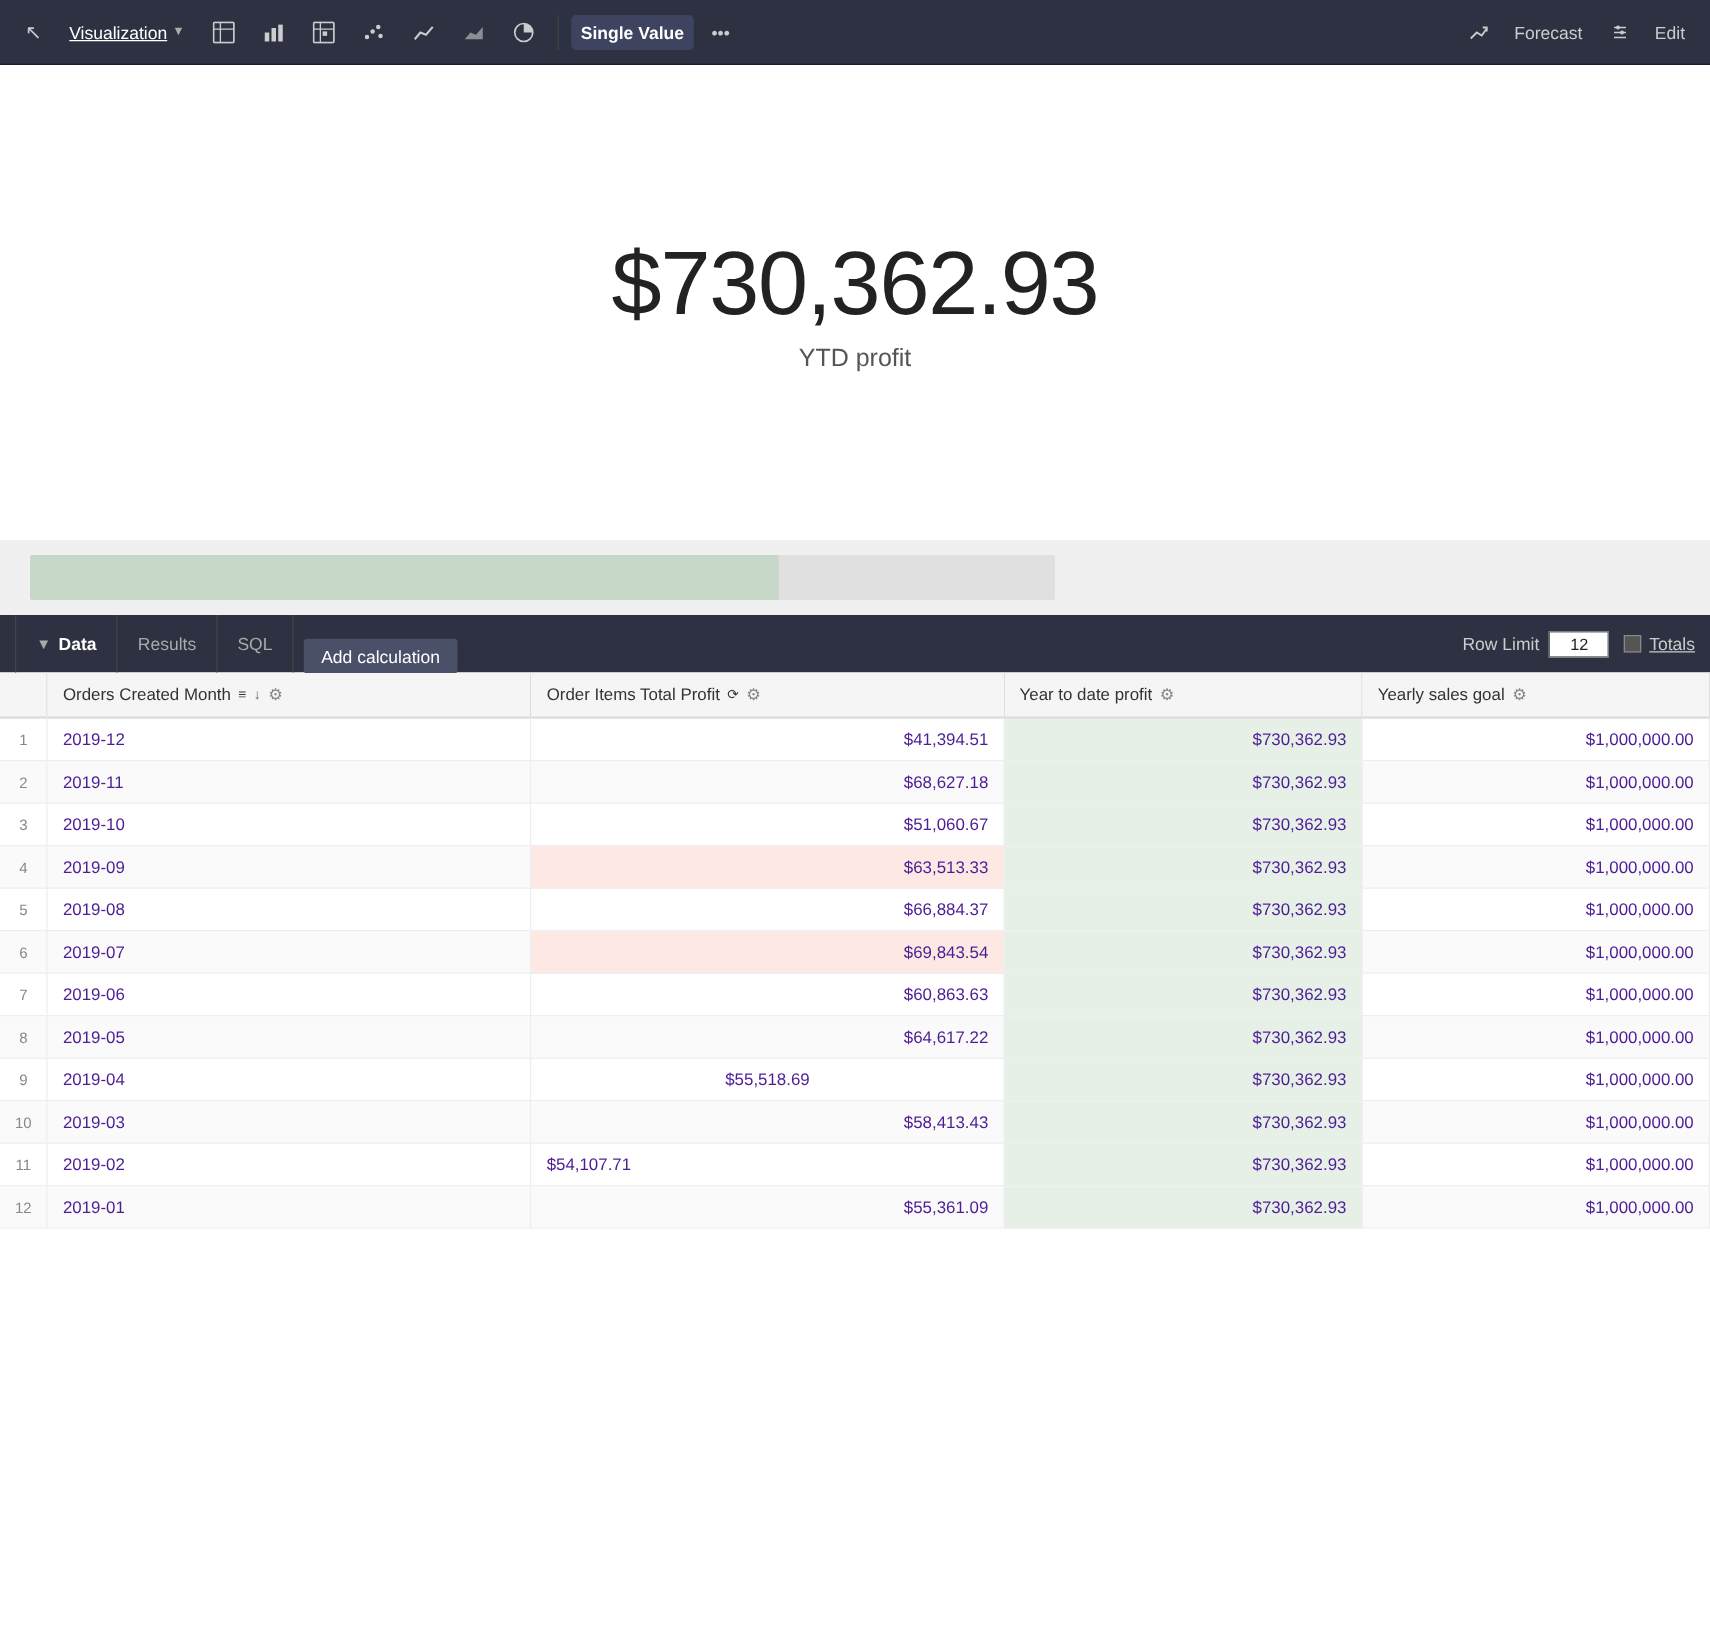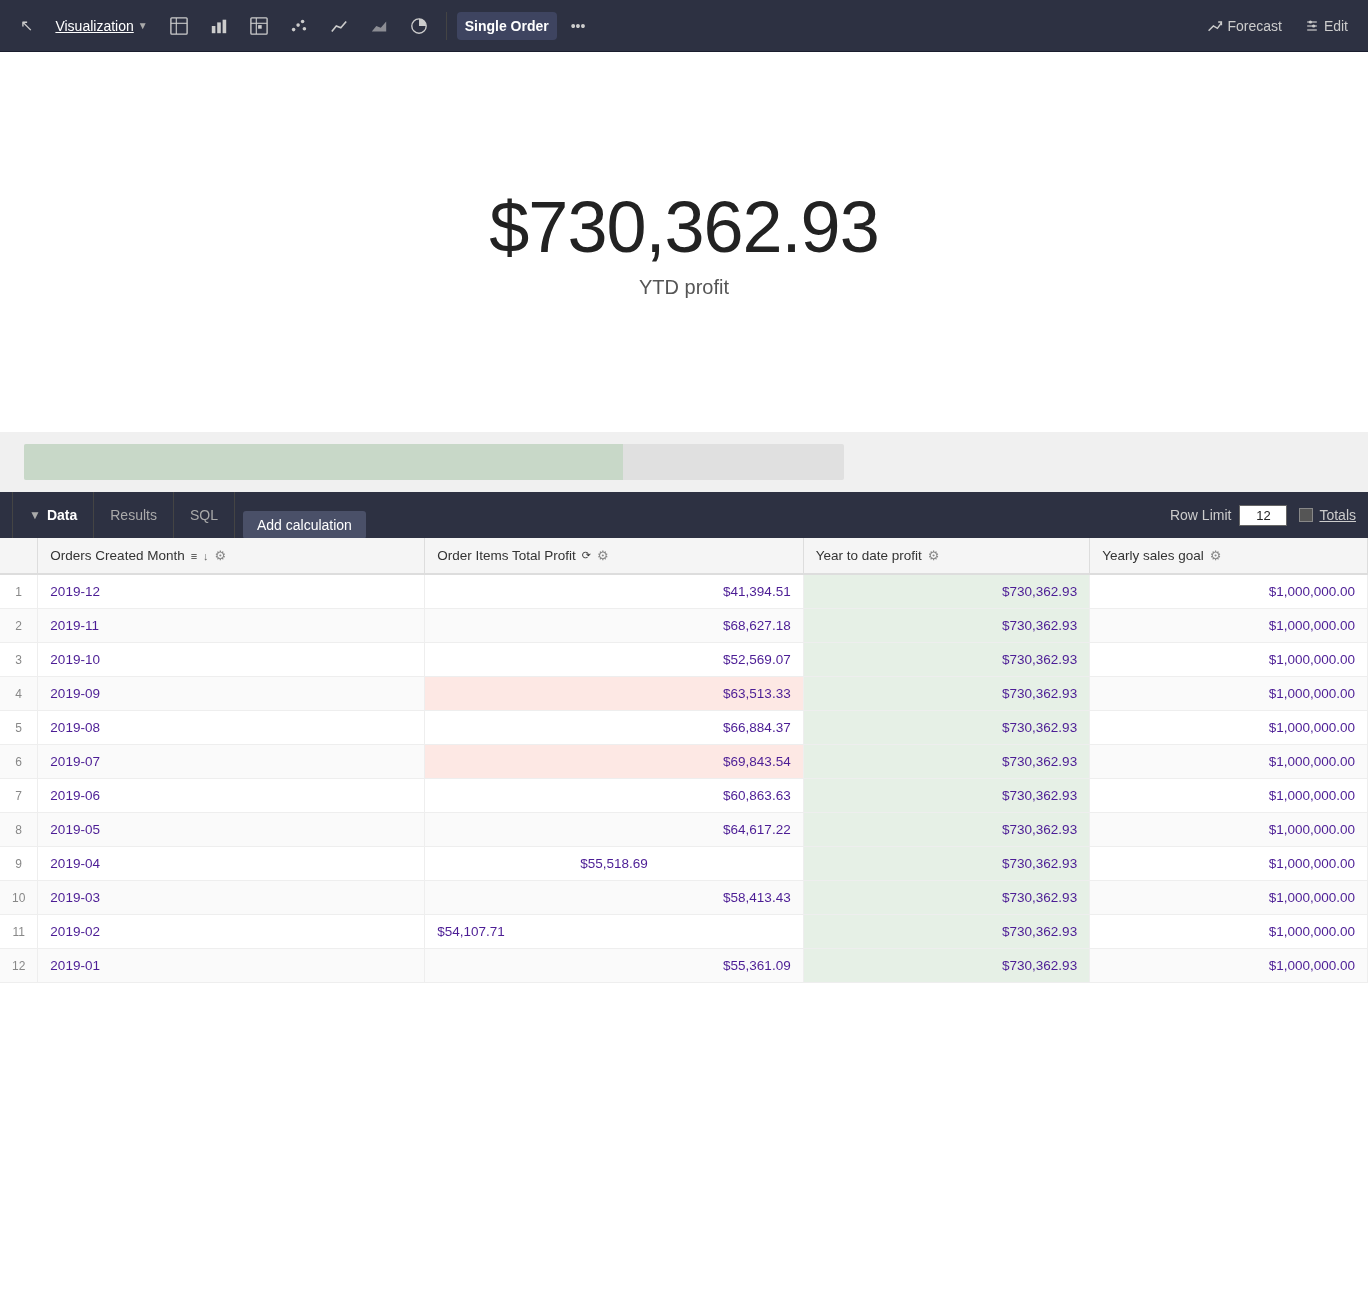--- a/index.html
+++ b/index.html
@@ -34,21 +34,21 @@
     .toolbar-item svg { width: 18px; height: 18px; fill: #ccc; }
     .toolbar-divider { width: 1px; height: 28px; background: #444; margin: 0 4px; }
     .toolbar-label {
       color: #fff;
       font-size: 14px;
       font-weight: 500;
       margin-right: 4px;
       text-decoration: underline;
     }
     .toolbar-icon-btn {
-      display: flex; align-items: center; gap: 4px;
+      display: flex; align-items: center; gap: 20px;
       color: #ccc; cursor: pointer; padding: 6px 8px; border-radius: 4px; font-size: 14px;
     }
     .toolbar-spacer { flex: 1; }
 
     
     .single-value-area {
       display: flex;
       flex-direction: column;
       align-items: center;
       justify-content: center;
@@ -250,21 +250,21 @@
   <span class="toolbar-item">
     <svg viewBox="0 0 20 20">
         <circle cx="10" cy="10" r="8" fill="none" stroke="#ccc" stroke-width="1.5"></circle>
         <path d="M10,10 L10,2 A8,8 0 0,1 18,10 Z" fill="#ccc"></path>
       </svg>
   </span>
 
   <div class="toolbar-divider"></div>
 
   <span class="toolbar-item active">
-    <span>Single Order</span>
+    <span>Single Value</span>
   </span>
 
   <span class="toolbar-item">
     <span>•••</span>
   </span>
 
   <div class="toolbar-spacer"></div>
 
   <span class="toolbar-icon-btn">
 
@@ -372,21 +372,21 @@
         <tr style="background: rgb(250, 250, 250);">
           <td style="text-align: center; color: rgb(136, 136, 136); font-size: 12px;">2</td>
           <td>2019-11</td>
           <td style="text-align: right;">$68,627.18</td>
           <td style="text-align: right; background: rgb(230, 240, 230);">$730,362.93</td>
           <td style="text-align: right;">$1,000,000.00</td>
         </tr>
         <tr>
           <td style="text-align: center; color: rgb(136, 136, 136); font-size: 12px;">3</td>
           <td>2019-10</td>
-          <td style="text-align: right;">$52,569.07</td>
+          <td style="text-align: right;">$51,060.67</td>
           <td style="text-align: right; background: rgb(230, 240, 230);">$730,362.93</td>
           <td style="text-align: right;">$1,000,000.00</td>
         </tr>
         <tr style="background: rgb(250, 250, 250);">
           <td style="text-align: center; color: rgb(136, 136, 136); font-size: 12px;">4</td>
           <td>2019-09</td>
           <td style="text-align: right; background: rgb(253, 232, 228);">$63,513.33</td>
           <td style="text-align: right; background: rgb(230, 240, 230);">$730,362.93</td>
           <td style="text-align: right;">$1,000,000.00</td>
         </tr>

